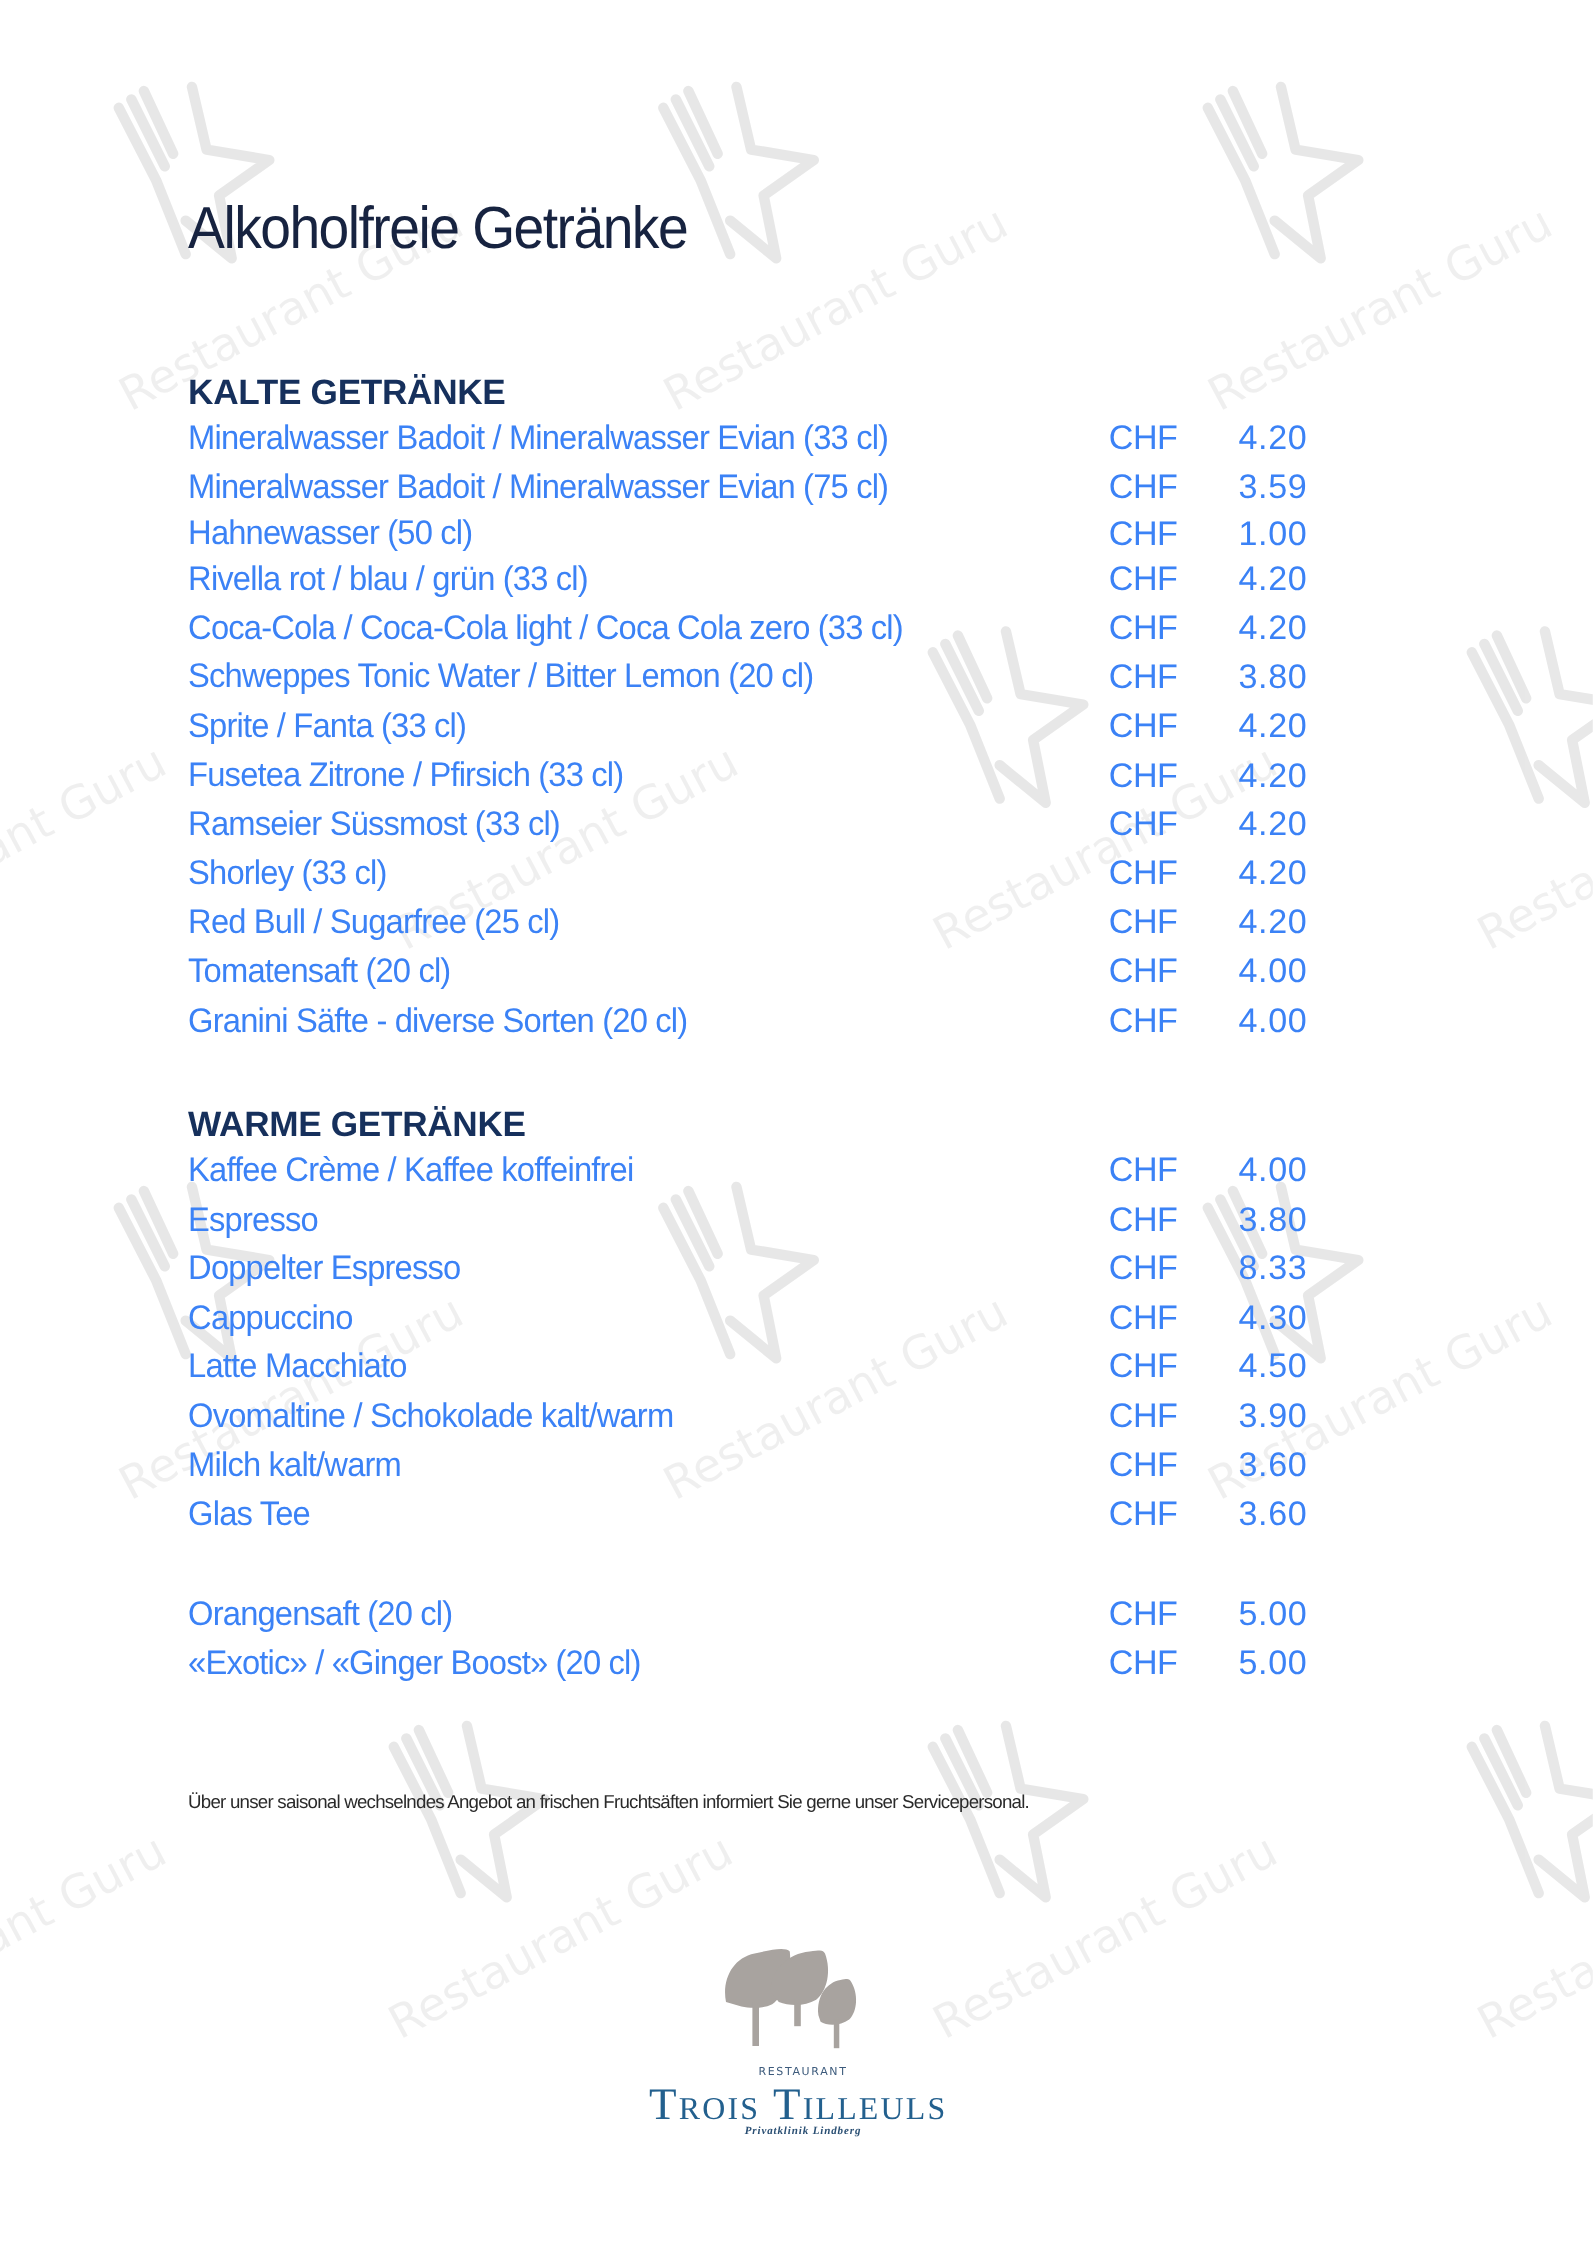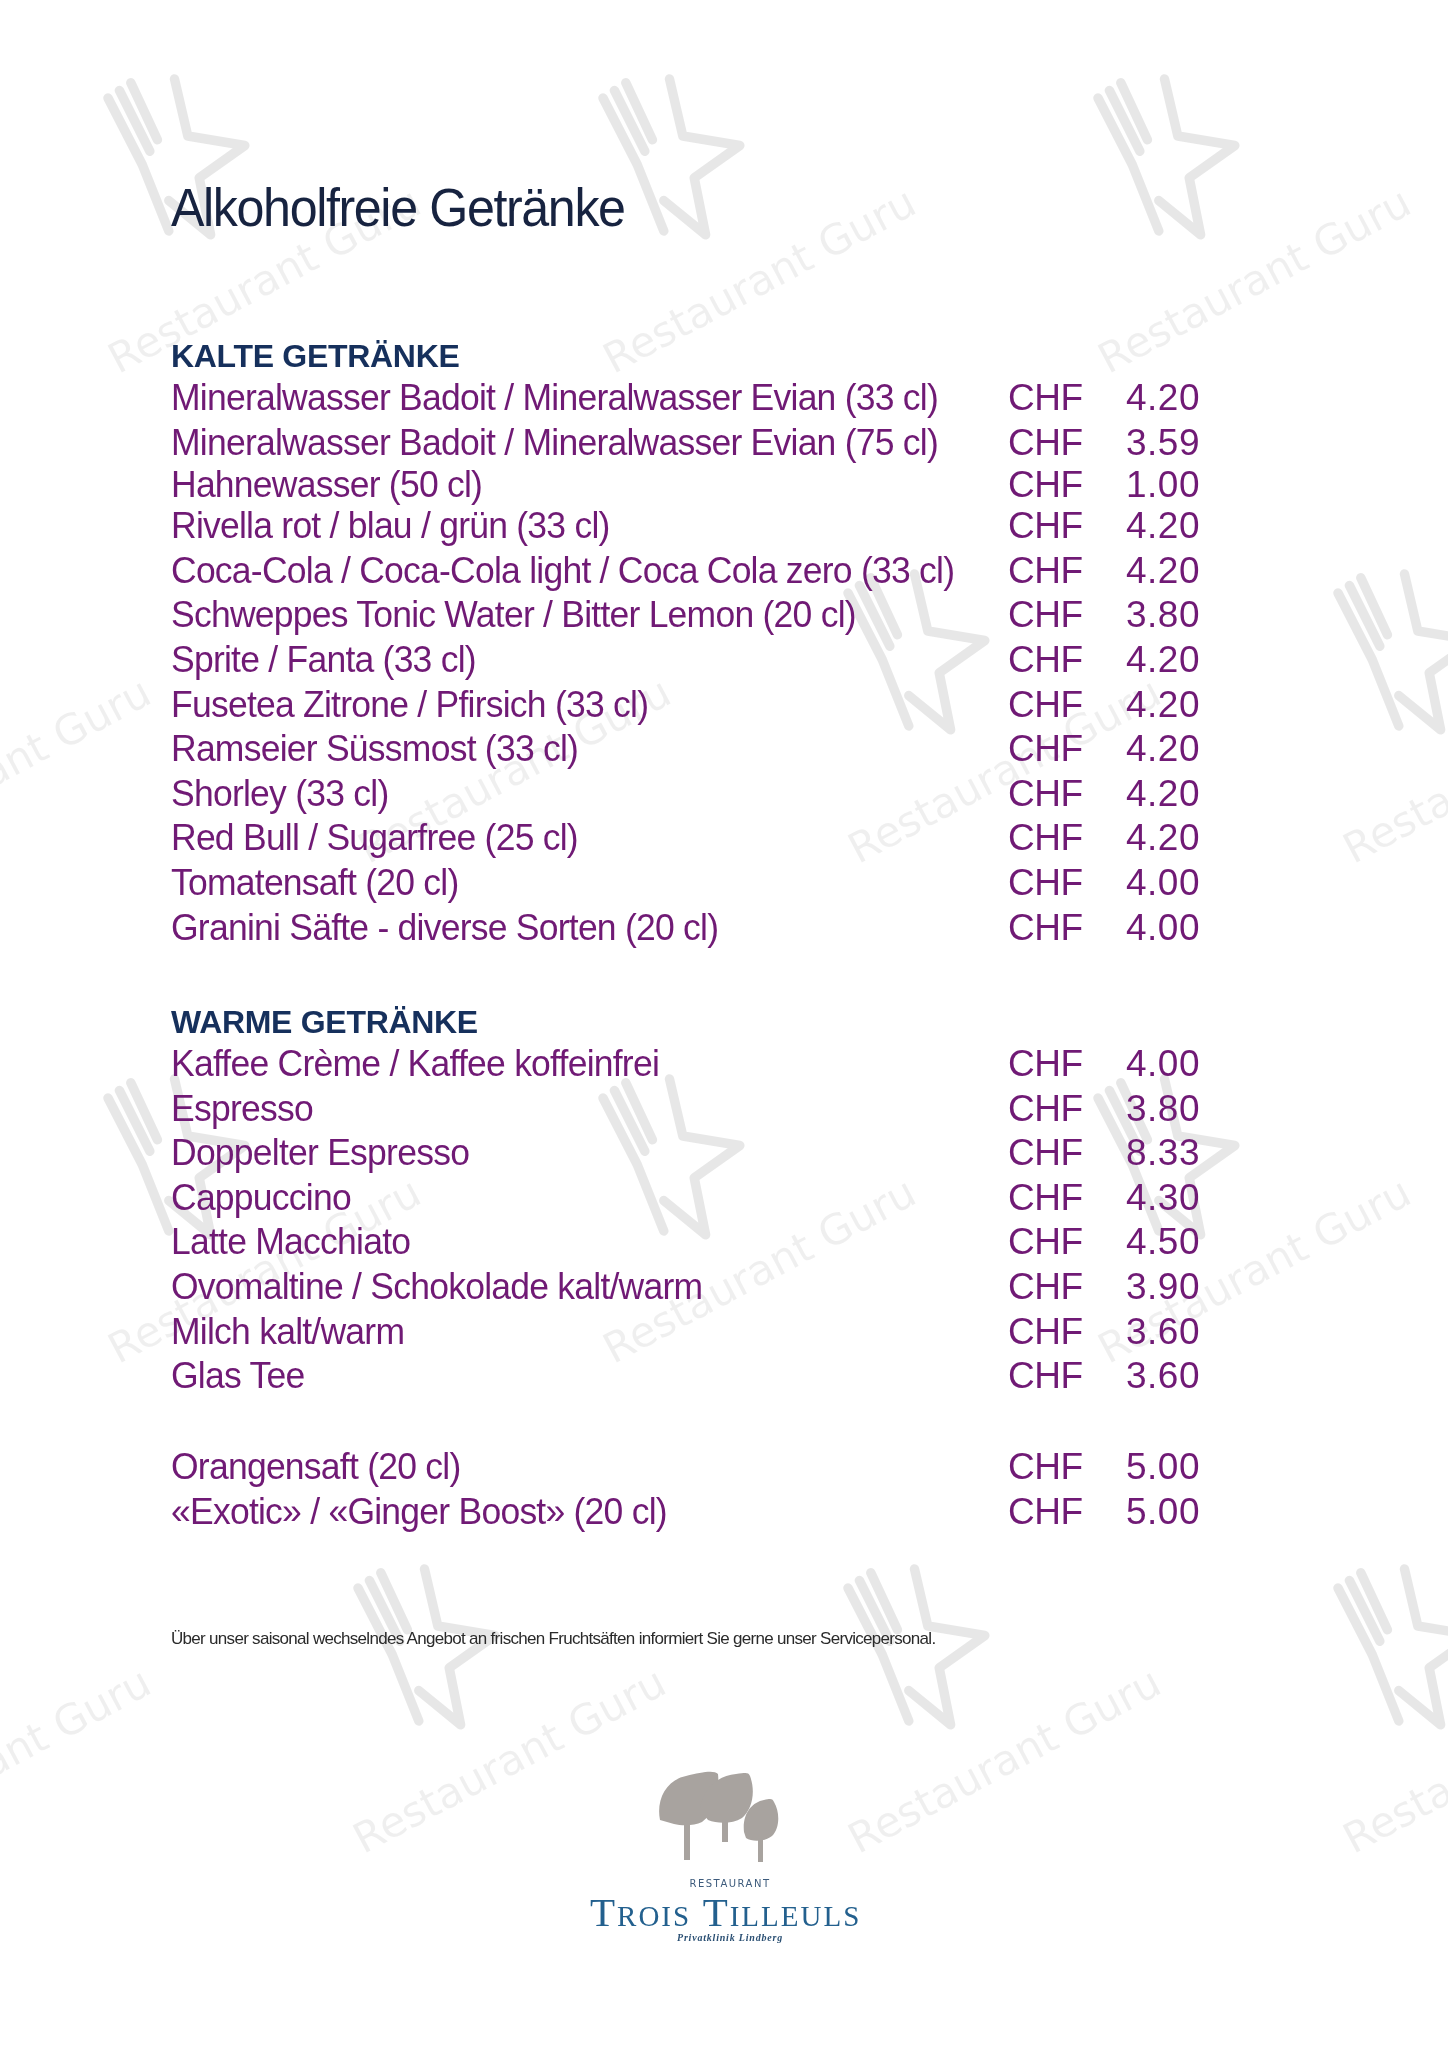--- a/index.html
+++ b/index.html
@@ -67,22 +67,22 @@
       color: #16305c;
       letter-spacing: -0.3px;
       margin: 0;
       height: 40px;
       line-height: 40px;
     }
     .menu-row {
       position: relative;
       height: 44.6px;
       line-height: 44.6px;
-      font-size: 37px;
-      color: #701a75;
+      font-size: 31px;
+      color: #3b82f6;
     }
     .menu-row.tight {
       height: 39px;
       line-height: 39px;
     }
     .item-name {
       position: absolute;
       left: 0;
       top: 0;
       white-space: nowrap;

